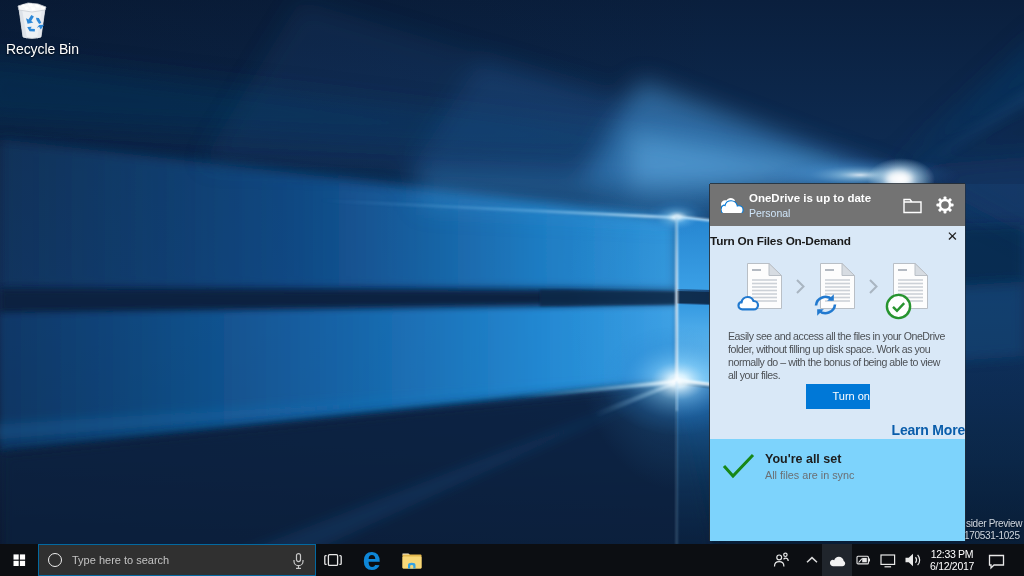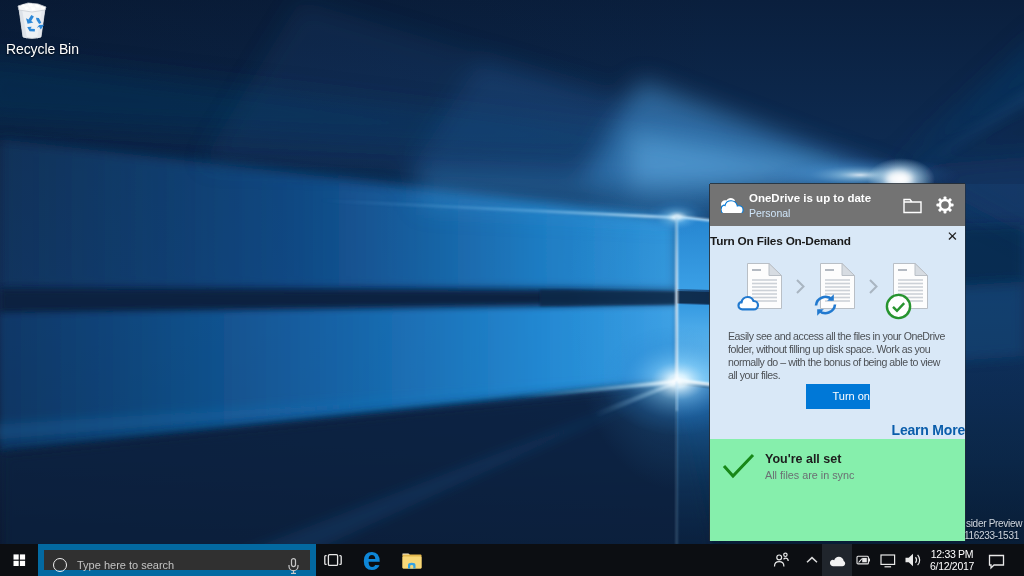--- a/index.html
+++ b/index.html
@@ -11,26 +11,26 @@
 #fly{position:absolute;left:710px;top:184px;width:255px;height:357px;z-index:5;box-shadow:-1px 0 0 rgba(40,46,52,.85),0 -1px 0 rgba(40,46,52,.85),1px 0 0 rgba(40,46,52,.55);}
 #fhead{height:42px;background:#737373;position:relative;}
 #fhead .t1{position:absolute;left:39px;top:8px;color:#fff;font-size:11.5px;font-weight:bold;}
 #fhead .t2{position:absolute;left:39px;top:23px;color:#cfe5f9;font-size:10.5px;}
 #fblue{height:213px;background:#d9e8f7;position:relative;}
 #fblue .x{position:absolute;right:7px;top:2px;color:#1b1b1b;font-size:13.5px;font-weight:normal;cursor:default;}
 #fblue h3{margin:0;position:absolute;left:0;right:0;top:8px;text-align:left;font-size:11.8px;font-weight:bold;color:#191919;letter-spacing:-0.2px;}
 #fblue .para{position:absolute;left:18px;top:104px;width:220px;font-size:10.6px;line-height:13px;color:#4d5156;letter-spacing:-0.45px;}
 #fblue .btn{position:absolute;left:96px;top:158px;width:64px;height:25px;background:#0078d7;color:#fff;font-size:11px;text-align:right;line-height:25px;}
 #fblue .lm{position:absolute;left:0;right:0;top:196px;text-align:right;color:#0a5dab;font-size:14px;font-weight:bold;letter-spacing:-0.2px;}
-#fwhite{height:102px;background:#86efac;position:relative;}
+#fwhite{height:102px;background:#7dd3fc;position:relative;}
 #fwhite .t1{position:absolute;left:55px;top:13px;font-size:12.5px;font-weight:bold;color:#1d1d1d;}
 #fwhite .t2{position:absolute;left:55px;top:30px;font-size:10.8px;color:#6b6f73;}
 
 #tb{position:absolute;left:0;top:544px;width:1024px;height:32px;background:#0c0e12;z-index:10;}
-#tb .sbox{position:absolute;left:38px;top:0;width:278px;height:32px;background:#303030;border:6px solid #0369a1;box-sizing:border-box;}
+#tb .sbox{position:absolute;left:38px;top:0;width:278px;height:32px;background:#303030;border:1px solid #0369a1;box-sizing:border-box;}
 #tb .sbox .circ{position:absolute;left:9px;top:8px;width:12px;height:12px;border:1.7px solid #eeeeee;border-radius:50%;}
 #tb .sbox .stxt{position:absolute;left:33px;top:9px;color:#c3c3c3;font-size:11px;}
 #tb .clock{position:absolute;right:50px;top:4px;text-align:center;color:#fff;font-size:10.5px;letter-spacing:-0.3px;line-height:12px;}
 #tb .odbg{position:absolute;left:822px;top:0;width:30px;height:32px;background:#20252c;}
 .ticon{position:absolute;top:0;height:32px;}
 </style></head>
 <body>
 <svg id="wall" width="1024" height="576" viewBox="0 0 1024 576">
 <defs>
 <linearGradient id="vg" x1="0" y1="0" x2="0" y2="1">
@@ -187,21 +187,21 @@
 <g filter="url(#b1)">
 <rect x="675.6" y="216" width="2.1" height="165" fill="url(#vline)"></rect>
 <rect x="675.8" y="381" width="1.6" height="164" fill="#9fd0ee" opacity="0.35"></rect>
 <polygon points="676,215.4 712,219.4 712,221.6 676,217.6" fill="#d8eefc" opacity="0.95"></polygon>
 <polygon points="676,378.6 712,383.2 712,386 676,381.4" fill="#f4fcff" opacity="1"></polygon>
 </g>
 </svg>
 
 <div id="wm">
     <span style="position:absolute;left:966px;top:0;">sider Preview</span>
-    <span style="position:absolute;left:964px;top:12px;">116233-1531</span>
+    <span style="position:absolute;left:964px;top:12px;">170531-1025</span>
   </div>
 
 <div id="rbin">
 <svg width="36" height="38" viewBox="0 0 36 38" style="display:block;margin:0 auto;">
 <path d="M5,7 L9,35 Q18,38 27,35 L31,7 Z" fill="#eef1f4" stroke="#c9ced4" stroke-width="0.8"></path>
 <path d="M5,7 L9,35 L13,36.5 L8,7 Z" fill="#dde2e8"></path>
 <path d="M31,7 L27,35 L23,36.5 L28,7 Z" fill="#e4e8ee"></path>
 <path d="M4,4 L14,1 L24,2 L32,5 L31,8 L18,10 L5,8 Z" fill="#f6f8fa" stroke="#c9ced4" stroke-width="0.8"></path>
 <path d="M7,3.5 l3,-1.5 2,2 -2.5,1.5 Z M14,1.5 l4,0 1,2.5 -3.5,1 Z M21,2 l4,1 0.5,2.5 -3.5,0 Z M27,4 l4,1.5 -1,2 -3,-1 Z M10,5.5 l3,-1 2,2 -3,1.5 Z M17,5 l4,0.5 0.5,2 -3.5,1 Z" fill="#ffffff" opacity="0.9"></path>
 <g stroke="#2c88d8" stroke-width="0" fill="#2c88d8">

